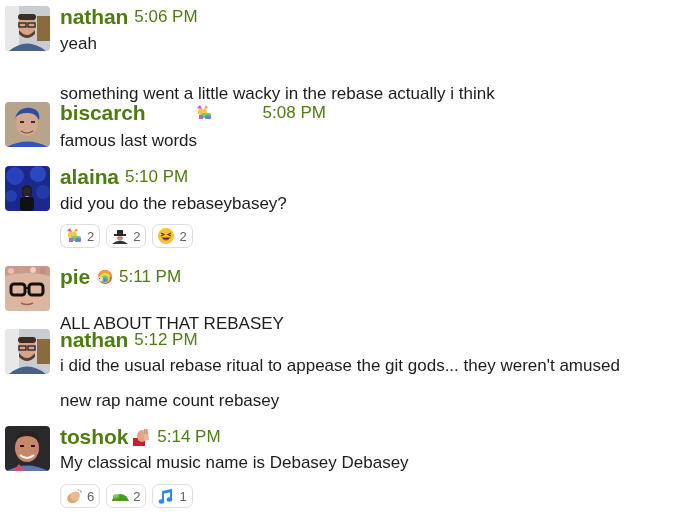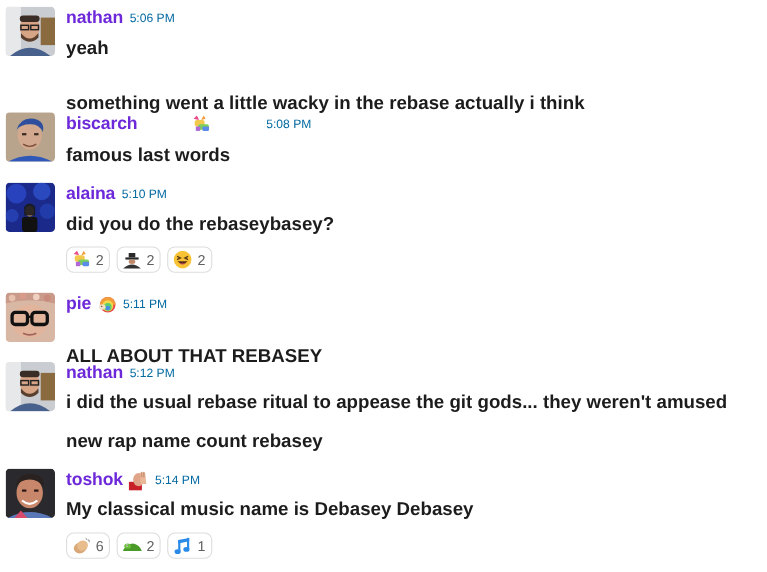--- a/index.html
+++ b/index.html
@@ -11,27 +11,27 @@
   .msg-group { position: absolute; left: 0; width: 697px; }
   .avatar {
     position: absolute; left: 5px; width: 45px; height: 45px;
     border-radius: 4px; overflow: hidden;
   }
   .avatar svg { width: 45px; height: 45px; display: block; }
   .header {
     position: absolute; left: 60px; top: 0; height: 22px;
     display: flex; align-items: center; white-space: nowrap;
   }
-  .name { font-weight: bold; font-size: 16px; color: #6d28d9; letter-spacing: -0.1px; }
+  .name { font-weight: bold; font-size: 21px; color: #4d7c0f; letter-spacing: -0.1px; }
   .status-emoji { width: 18px; height: 18px; margin-left: 5px; display: inline-block; }
   .status-emoji svg { width: 18px; height: 18px; display: block; }
-  .time { font-size: 11px; color: #0369a1; margin-left: 6px; }
+  .time { font-size: 17px; color: #4d7c0f; margin-left: 6px; }
   .text {
     position: absolute; left: 60px; font-size: 17px; color: #1d1c1d;
-    white-space: nowrap; line-height: 22px; font-weight: bold;
+    white-space: nowrap; line-height: 22px;
   }
   .reactions { position: absolute; left: 60px; display: flex; gap: 6px; }
   .reaction {
     height: 24px; border: 1px solid #dddddd; border-radius: 7px;
     background: #ffffff; display: flex; align-items: center;
     padding: 0 5px 0 4px; box-sizing: border-box; cursor: pointer;
   }
   .reaction .remoji { width: 18px; height: 18px; display: inline-block; }
   .reaction .remoji svg { width: 18px; height: 18px; display: block; }
   .reaction .count { font-size: 13px; color: #616061; margin-left: 4px; }

